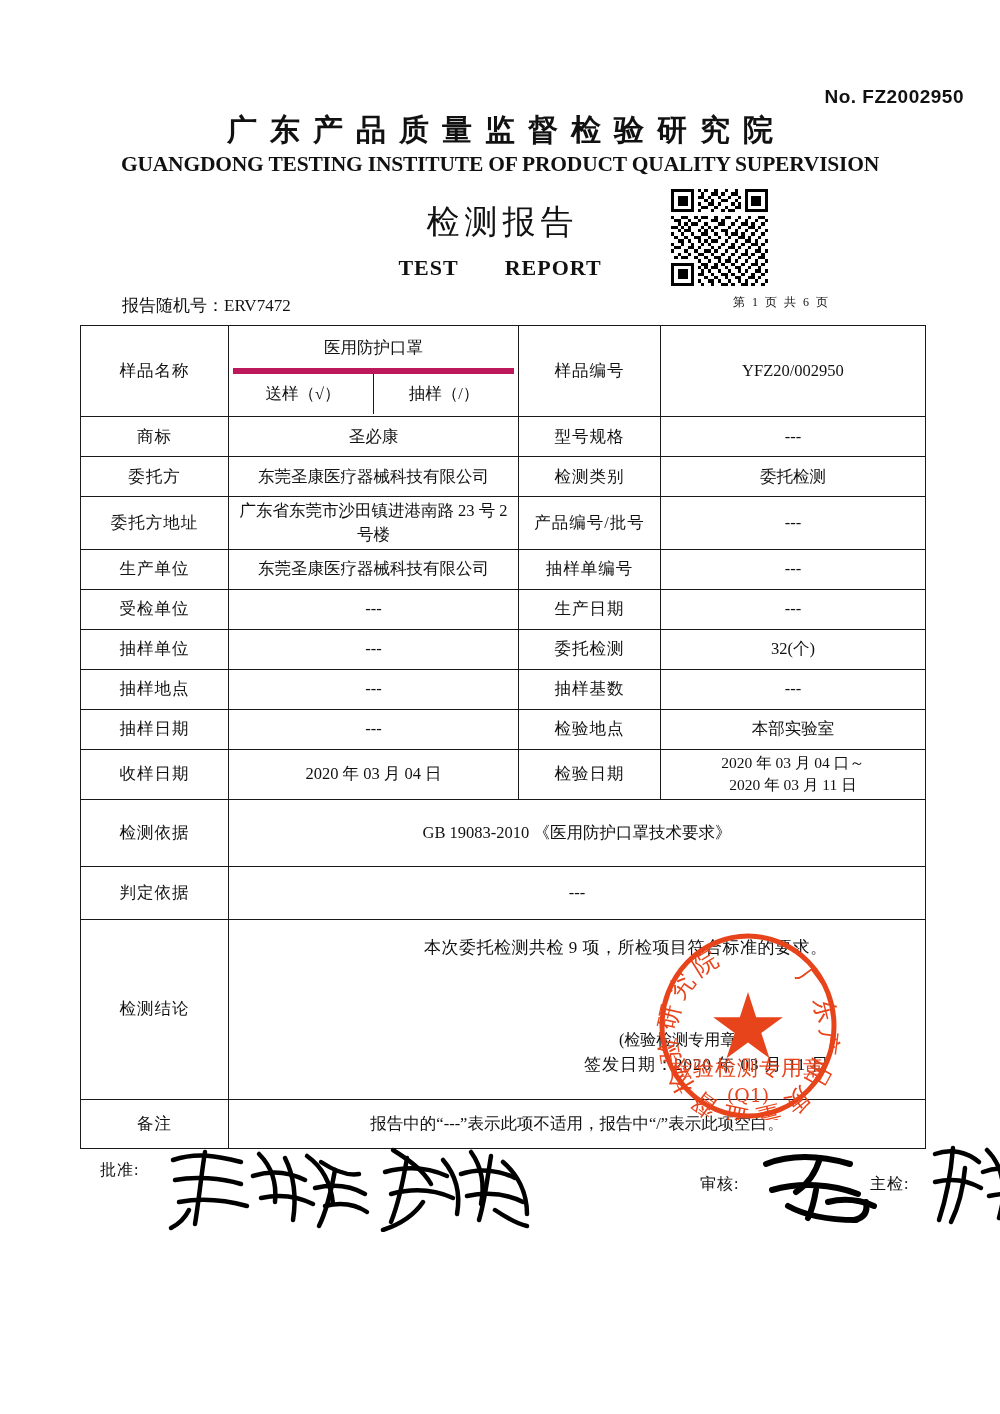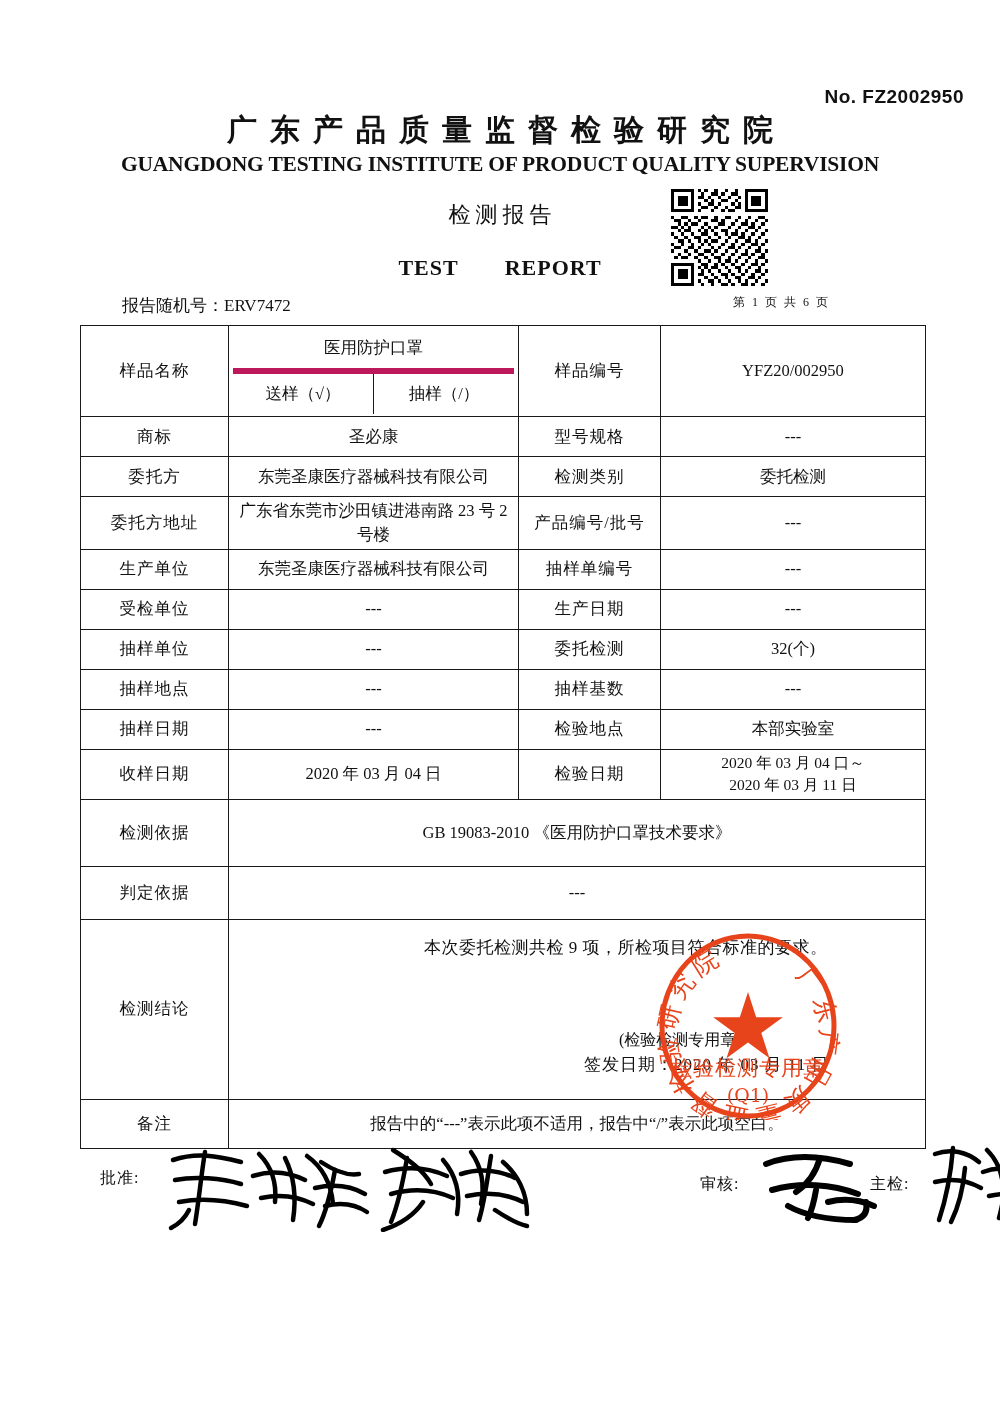--- a/index.html
+++ b/index.html
@@ -56,21 +56,21 @@
     font-weight: 700;
     letter-spacing: -0.2px;
     white-space: nowrap;
   }
   .title-cn {
     position: absolute;
     top: 200px;
     left: 0;
     width: 1000px;
     text-align: center;
-    font-size: 22px;
+    font-size: 33px;
     letter-spacing: 5px;
     text-indent: 5px;
   }
   .title-en {
     position: absolute;
     top: 255px;
     left: 0;
     width: 1000px;
     text-align: center;
     font-size: 22px;
@@ -189,21 +189,21 @@
     top: 1148px;
     width: 860px;
     height: 80px;
   }
   .sig-label {
     position: absolute;
     font-size: 16px;
     letter-spacing: 1px;
     white-space: nowrap;
   }
-  .sig-approve-label { left: 20px; top: 20px; }
+  .sig-approve-label { left: 20px; top: 12px; }
   .sig-review-label  { left: 620px; top: 26px; }
   .sig-chief-label   { left: 790px; top: 26px; }
   .sig-svg { position: absolute; }
 </style>
 </head>
 <body>
 
 <div class="page">
 
   <div class="report-no">No. FZ2002950</div>

